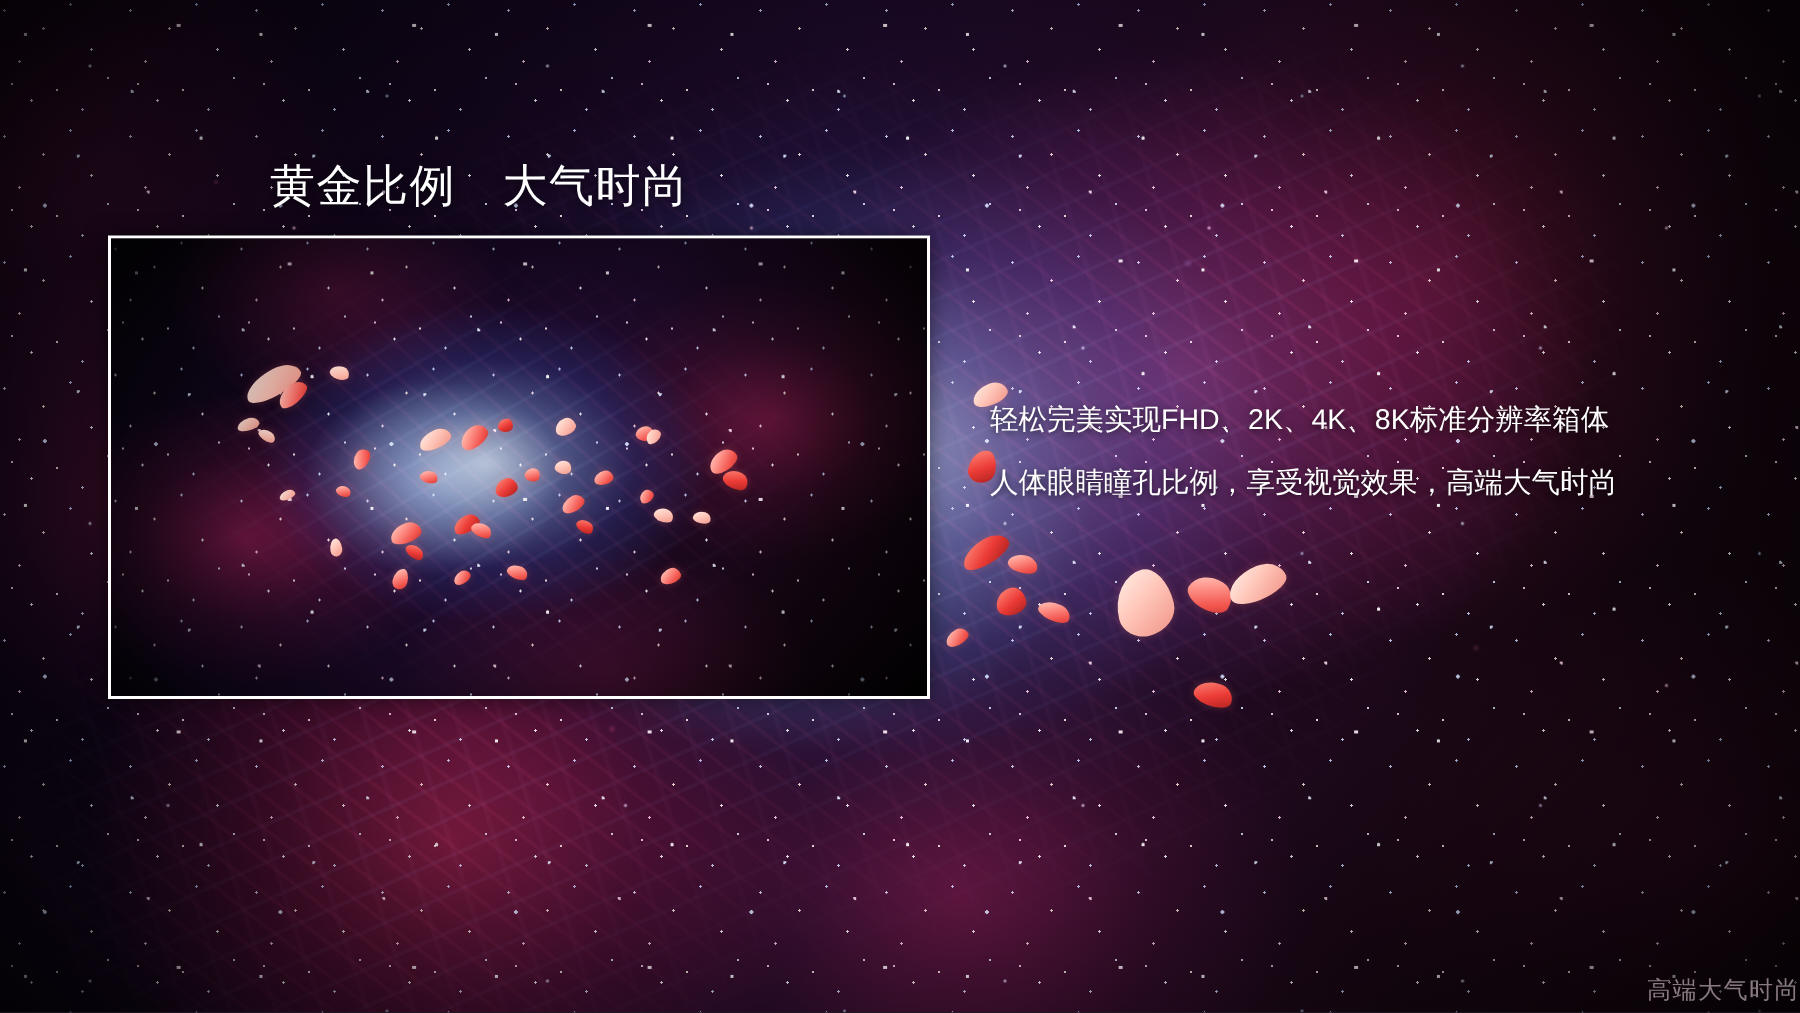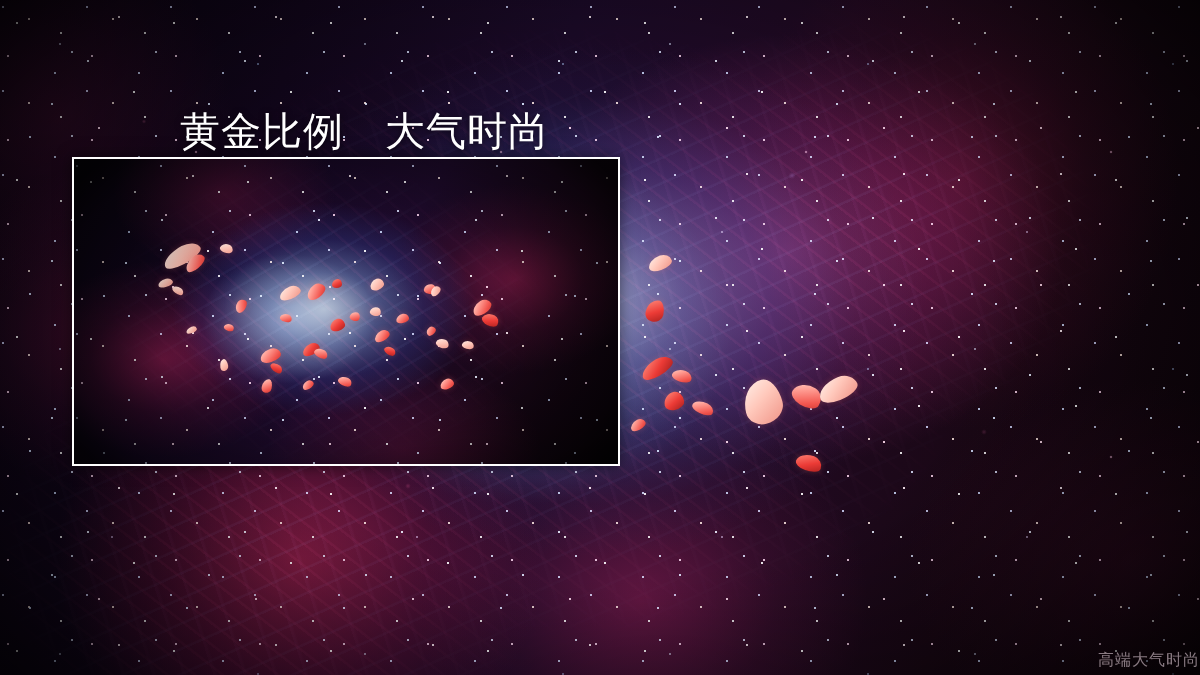--- a/index.html
+++ b/index.html
@@ -158,21 +158,21 @@
     mask-image:radial-gradient(ellipse 250px 175px at 250px 155px, #000 15%, transparent 85%);
   }
   .panel-vignette {
     background:radial-gradient(ellipse 330px 230px at 274px 155px,
       rgba(0,0,0,0) 45%, rgba(0,0,0,0.5) 88%, rgba(0,0,0,0.8) 100%);
   }
 
   
   #slide-title {
     position:absolute; left:180px; top:104px;
-    font-size:40px; font-weight:400; color:#ffffff; letter-spacing:1px;
+    font-size:30px; font-weight:400; color:#ffffff; letter-spacing:1px;
     white-space:pre; text-shadow:0 1px 6px rgba(0,0,0,0.65);
   }
   #body-copy {
     position:absolute; left:660px; top:260px; width:520px;
   }
   #body-copy .line {
     font-size:19px; font-weight:400; color:#ffffff;
     line-height:42px; white-space:nowrap;
     text-shadow:0 1px 5px rgba(0,0,0,0.7);
   }
@@ -250,17 +250,19 @@
         <div class="petal deep" style="left: 408px; top: 155px; width: 17px; height: 12px; border-radius: 60% 40% 55% 45% / 65% 60% 40% 35%; transform: rotate(28deg);"></div>
         <div class="petal pale" style="left: 388px; top: 182px; width: 12px; height: 8px; border-radius: 60% 40% 55% 45% / 65% 60% 40% 35%; transform: rotate(15deg);"></div>
         <div class="petal pale" style="left: 356px; top: 128px; width: 11px; height: 8px; border-radius: 60% 40% 55% 45% / 65% 60% 40% 35%; transform: rotate(-40deg);"></div>
       </div>
     <div class="panel-bg panel-vignette"></div>
   </div>
 
   <div id="slide-title">黄金比例　大气时尚</div>
 
   <div id="body-copy">
+    <div class="line">轻松完美实现FHD、2K、4K、8K标准分辨率箱体</div>
+    <div class="line">人体眼睛瞳孔比例，享受视觉效果，高端大气时尚</div>
   </div>
 
   <div id="watermark">高端大气时尚</div>
 
 </div>
 
 </body></html>

